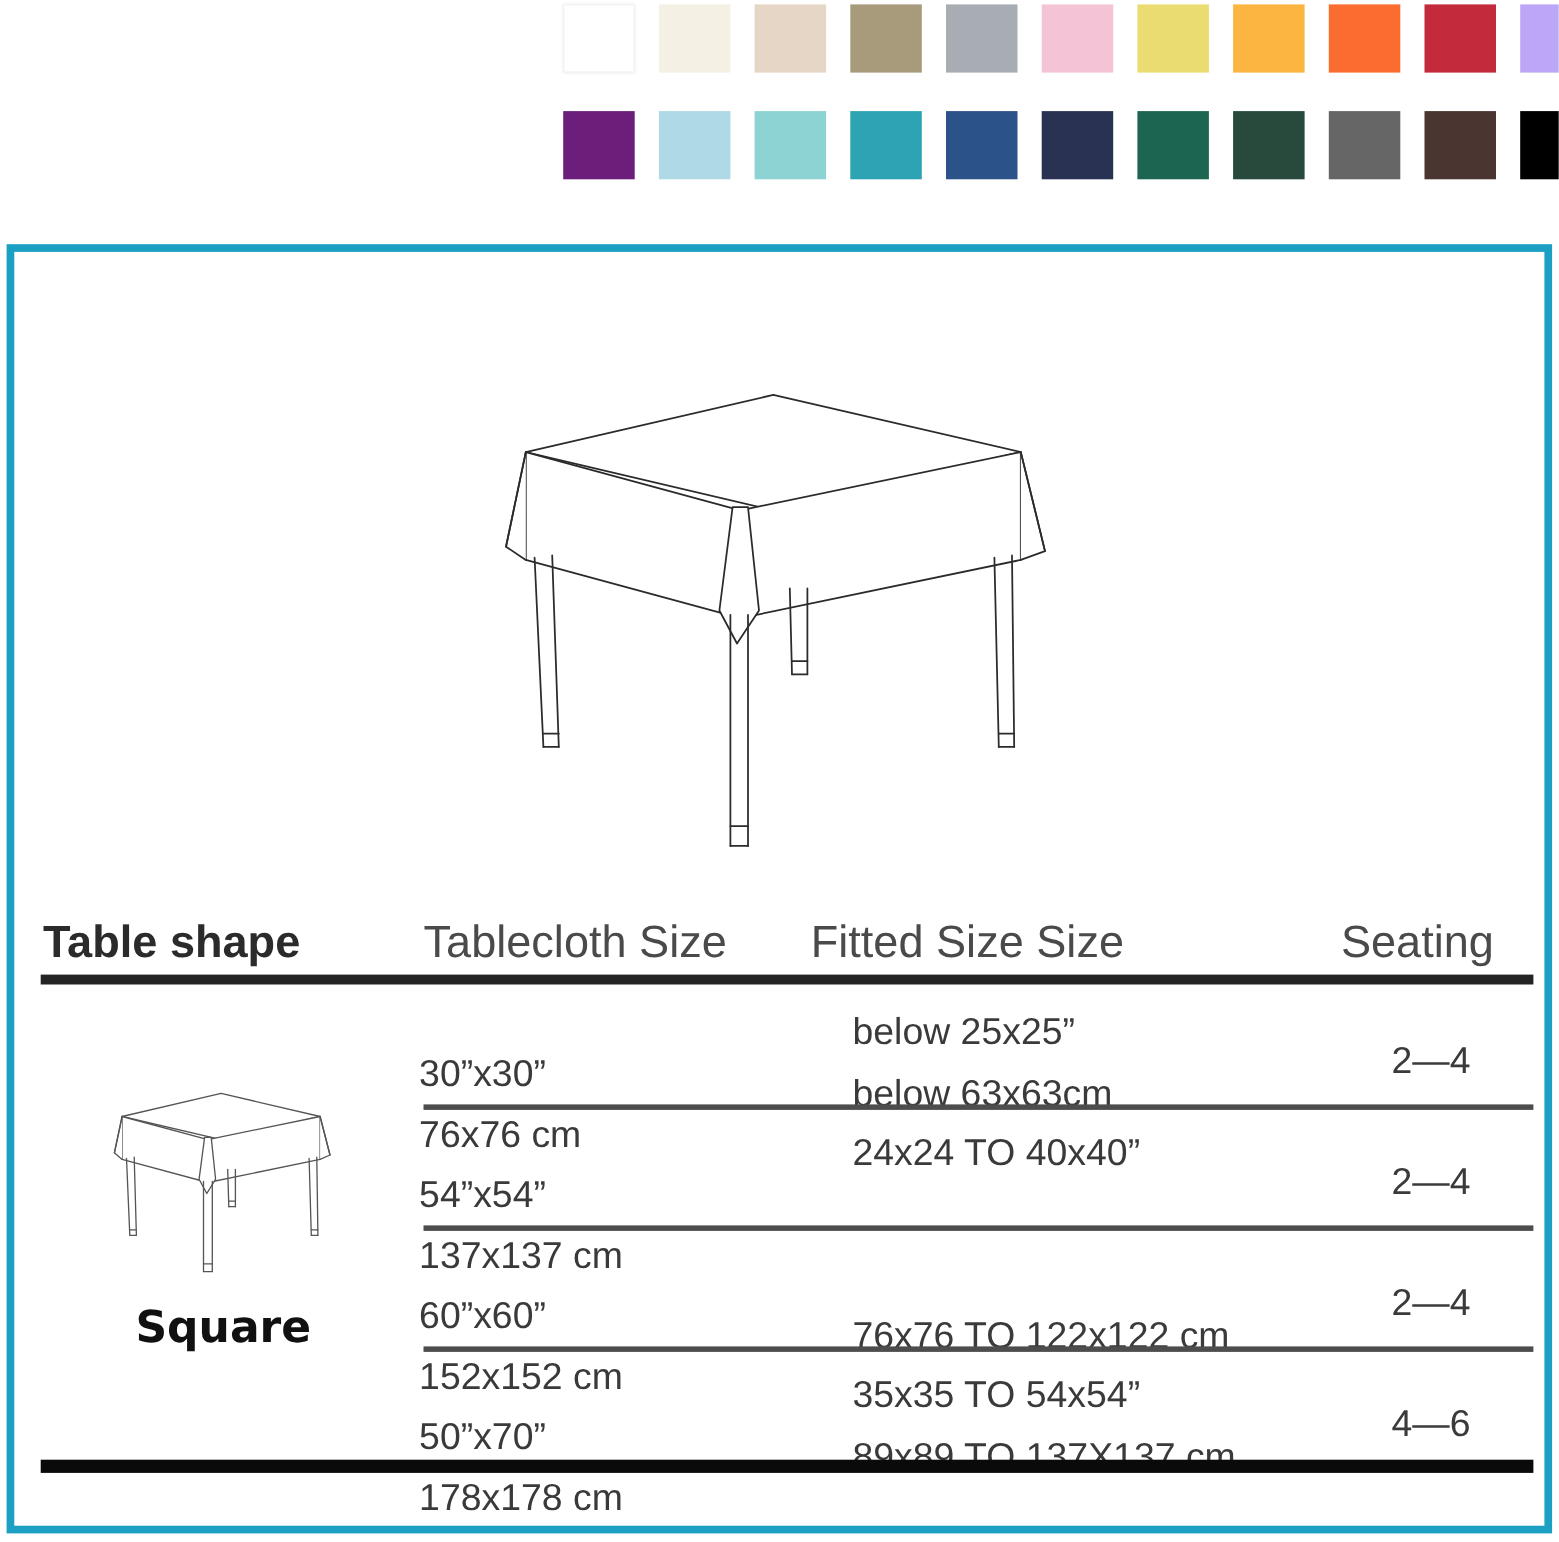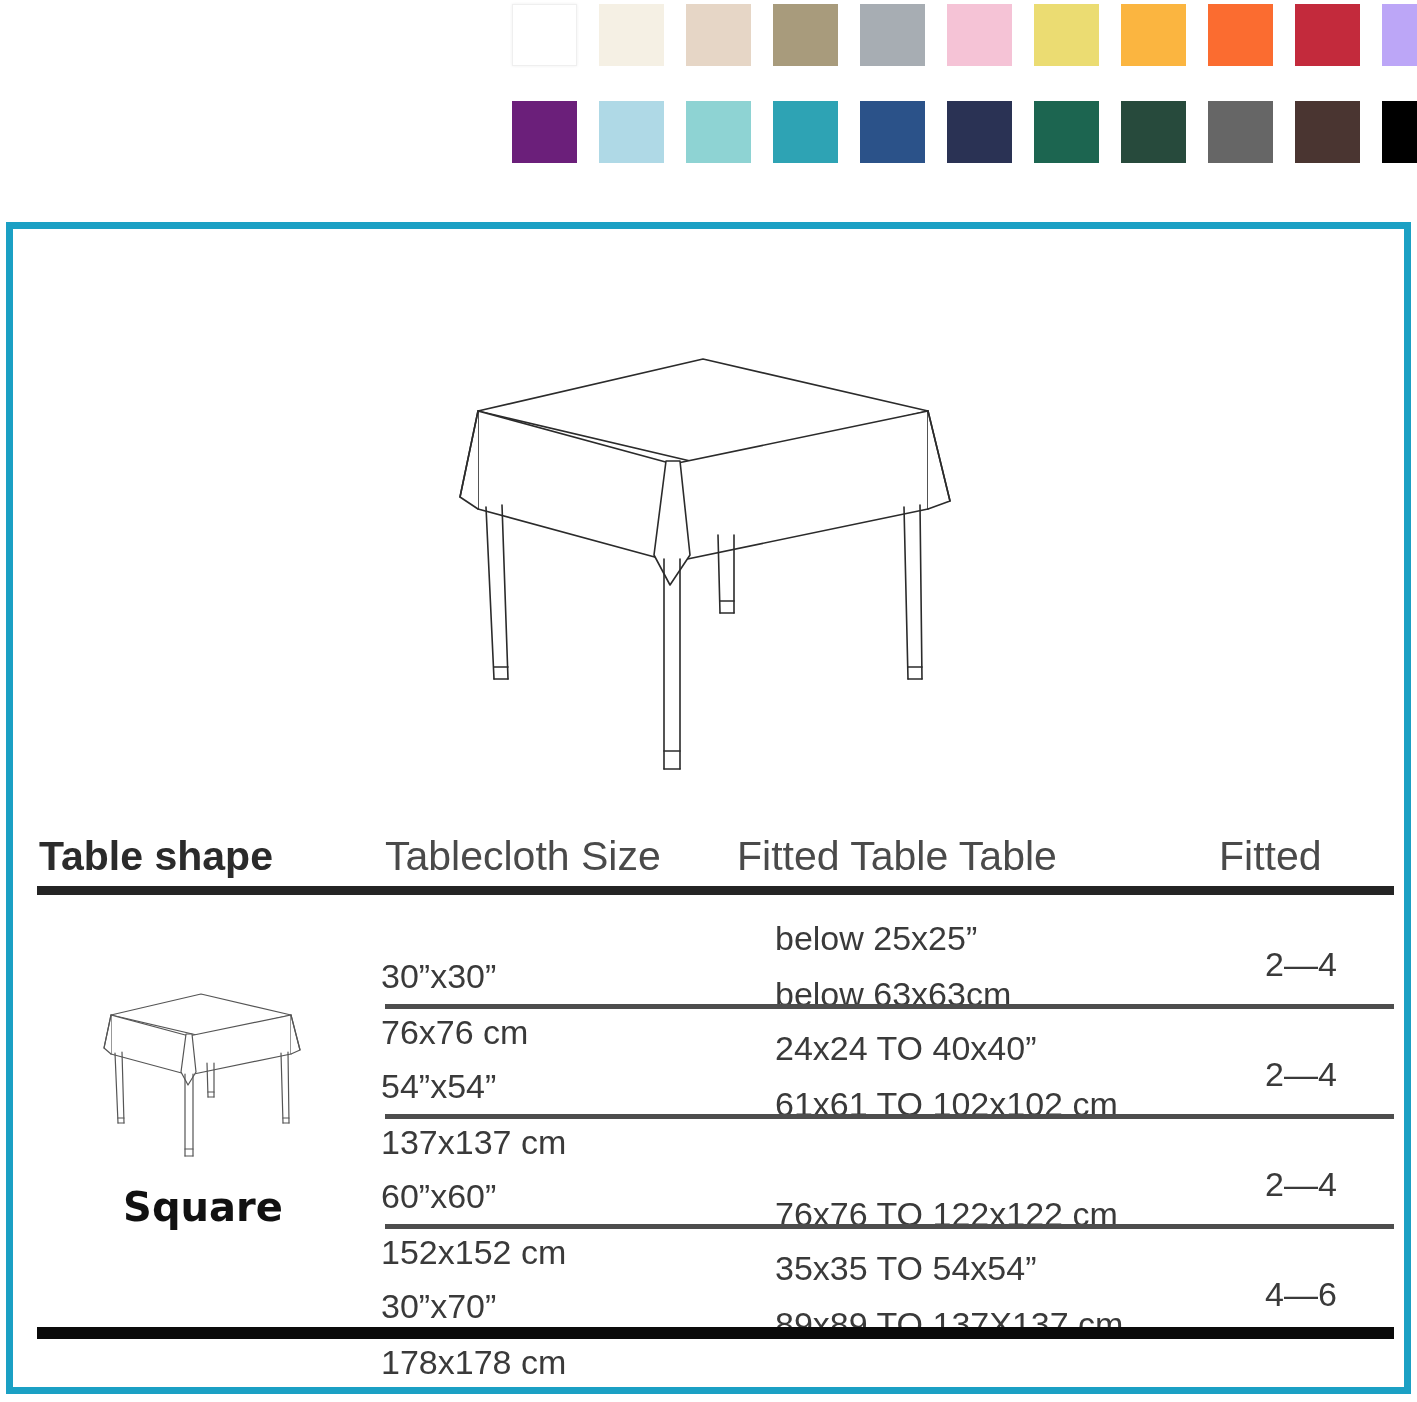--- a/index.html
+++ b/index.html
@@ -277,56 +277,55 @@
       </svg>
     </div>
     <div id="shape-label">Square</div>
   </div>
 
   <div id="size-table">
 
     <div class="thead">
       <div class="th bold th-shape">Table shape</div>
       <div class="th th-cloth">Tablecloth Size</div>
-      <div class="th th-fitted">Fitted Table Table</div>
-      <div class="th th-seating">Fitted</div>
+      <div class="th th-fitted">Fitted Size Size</div>
+      <div class="th th-seating">Seating</div>
     </div>
 
     <div class="header-rule"></div>
 
     <div class="tbody">
 
       <div class="row">
         <div class="cell cell-cloth line-top">30”x30”</div>
         <div class="cell cell-cloth line-bottom">76x76  cm</div>
         <div class="cell cell-fitted line-top">below 25x25”</div>
         <div class="cell cell-fitted line-bottom">below 63x63cm</div>
         <div class="cell cell-seating line-mid">2—4</div>
         <div class="row-rule"></div>
       </div>
 
       <div class="row">
         <div class="cell cell-cloth line-top">54”x54”</div>
         <div class="cell cell-cloth line-bottom">137x137 cm</div>
         <div class="cell cell-fitted line-top">24x24 TO 40x40”</div>
-        <div class="cell cell-fitted line-bottom">61x61 TO 102x102 cm</div>
         <div class="cell cell-seating line-mid">2—4</div>
         <div class="row-rule"></div>
       </div>
 
       <div class="row">
         <div class="cell cell-cloth line-top">60”x60”</div>
         <div class="cell cell-cloth line-bottom">152x152 cm</div>
         <div class="cell cell-fitted line-bottom">76x76 TO 122x122 cm</div>
         <div class="cell cell-seating line-mid">2—4</div>
         <div class="row-rule"></div>
       </div>
 
       <div class="row">
-        <div class="cell cell-cloth line-top">30”x70”</div>
+        <div class="cell cell-cloth line-top">50”x70”</div>
         <div class="cell cell-cloth line-bottom">178x178 cm</div>
         <div class="cell cell-fitted line-top">35x35 TO 54x54”</div>
         <div class="cell cell-fitted line-bottom">89x89 TO 137X137 cm</div>
         <div class="cell cell-seating line-mid">4—6</div>
         <div class="row-rule final"></div>
       </div>
 
     </div>
   </div>
 

